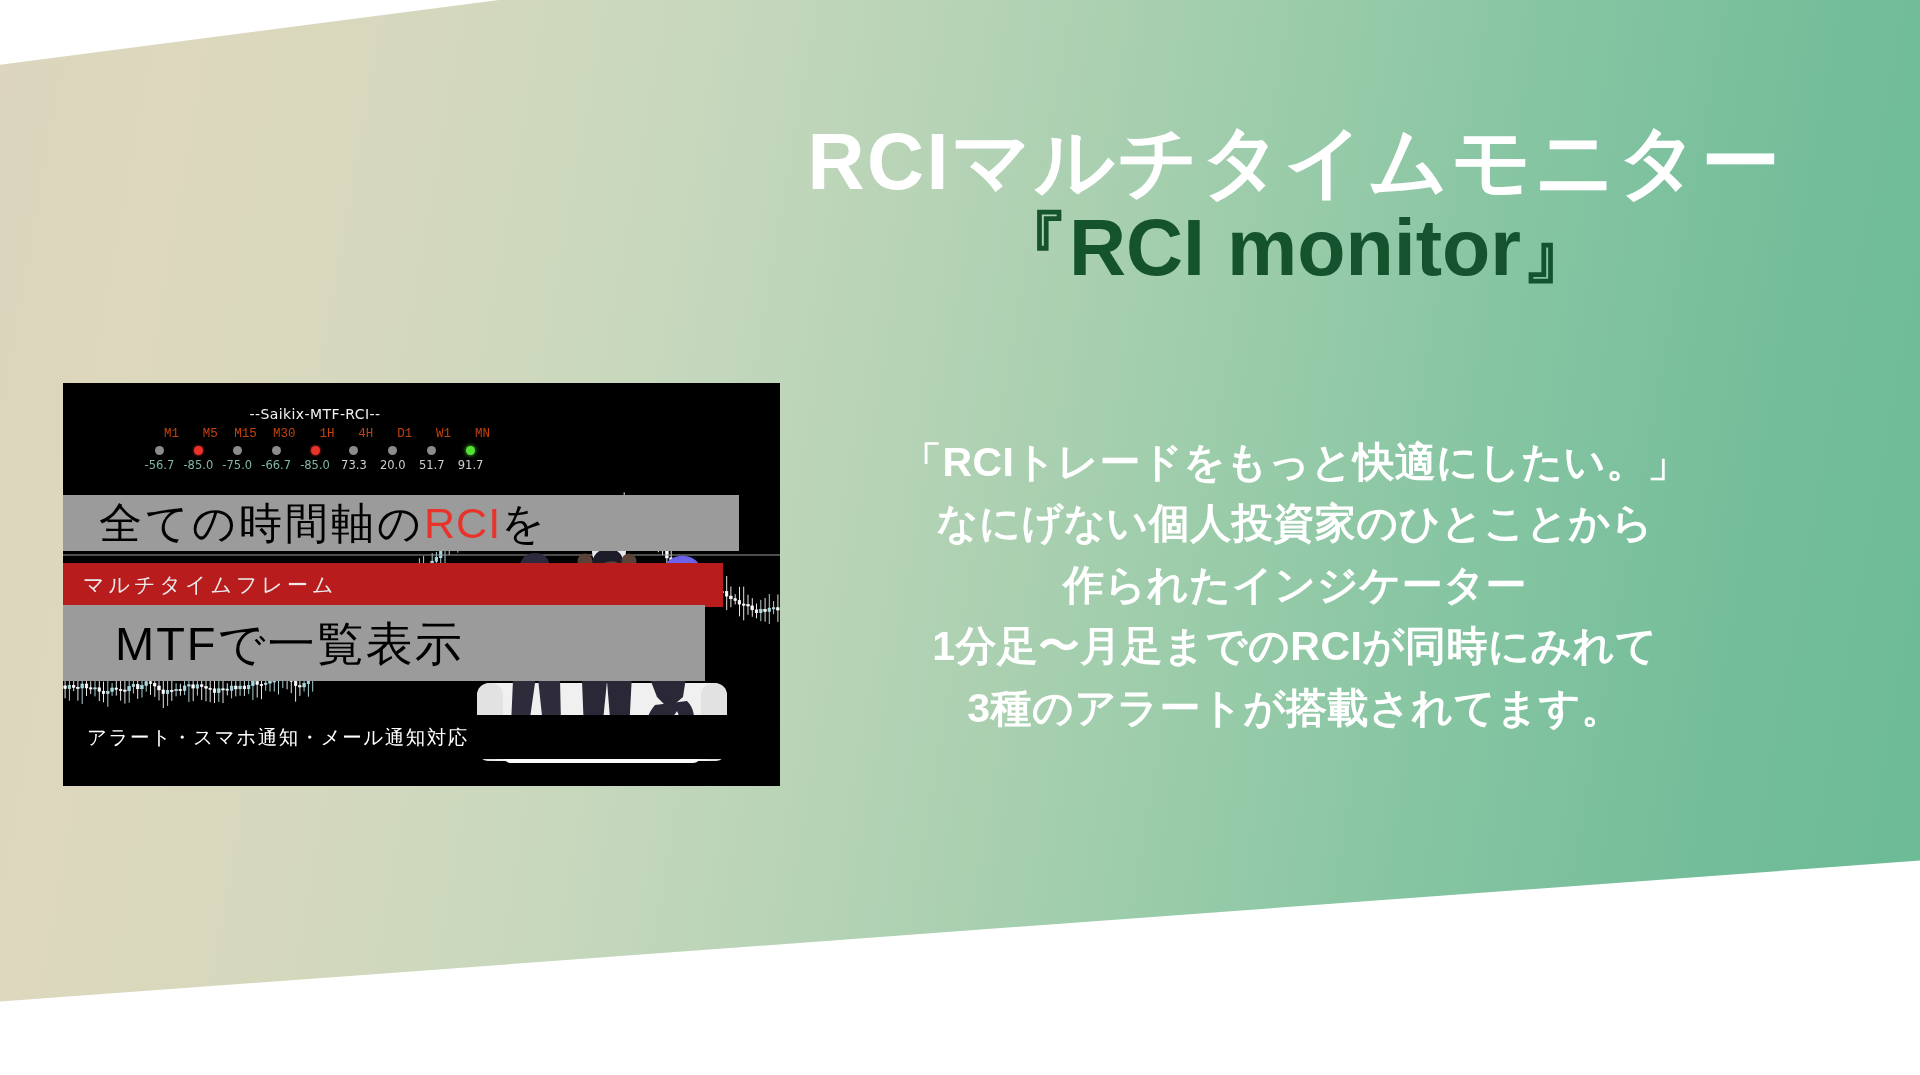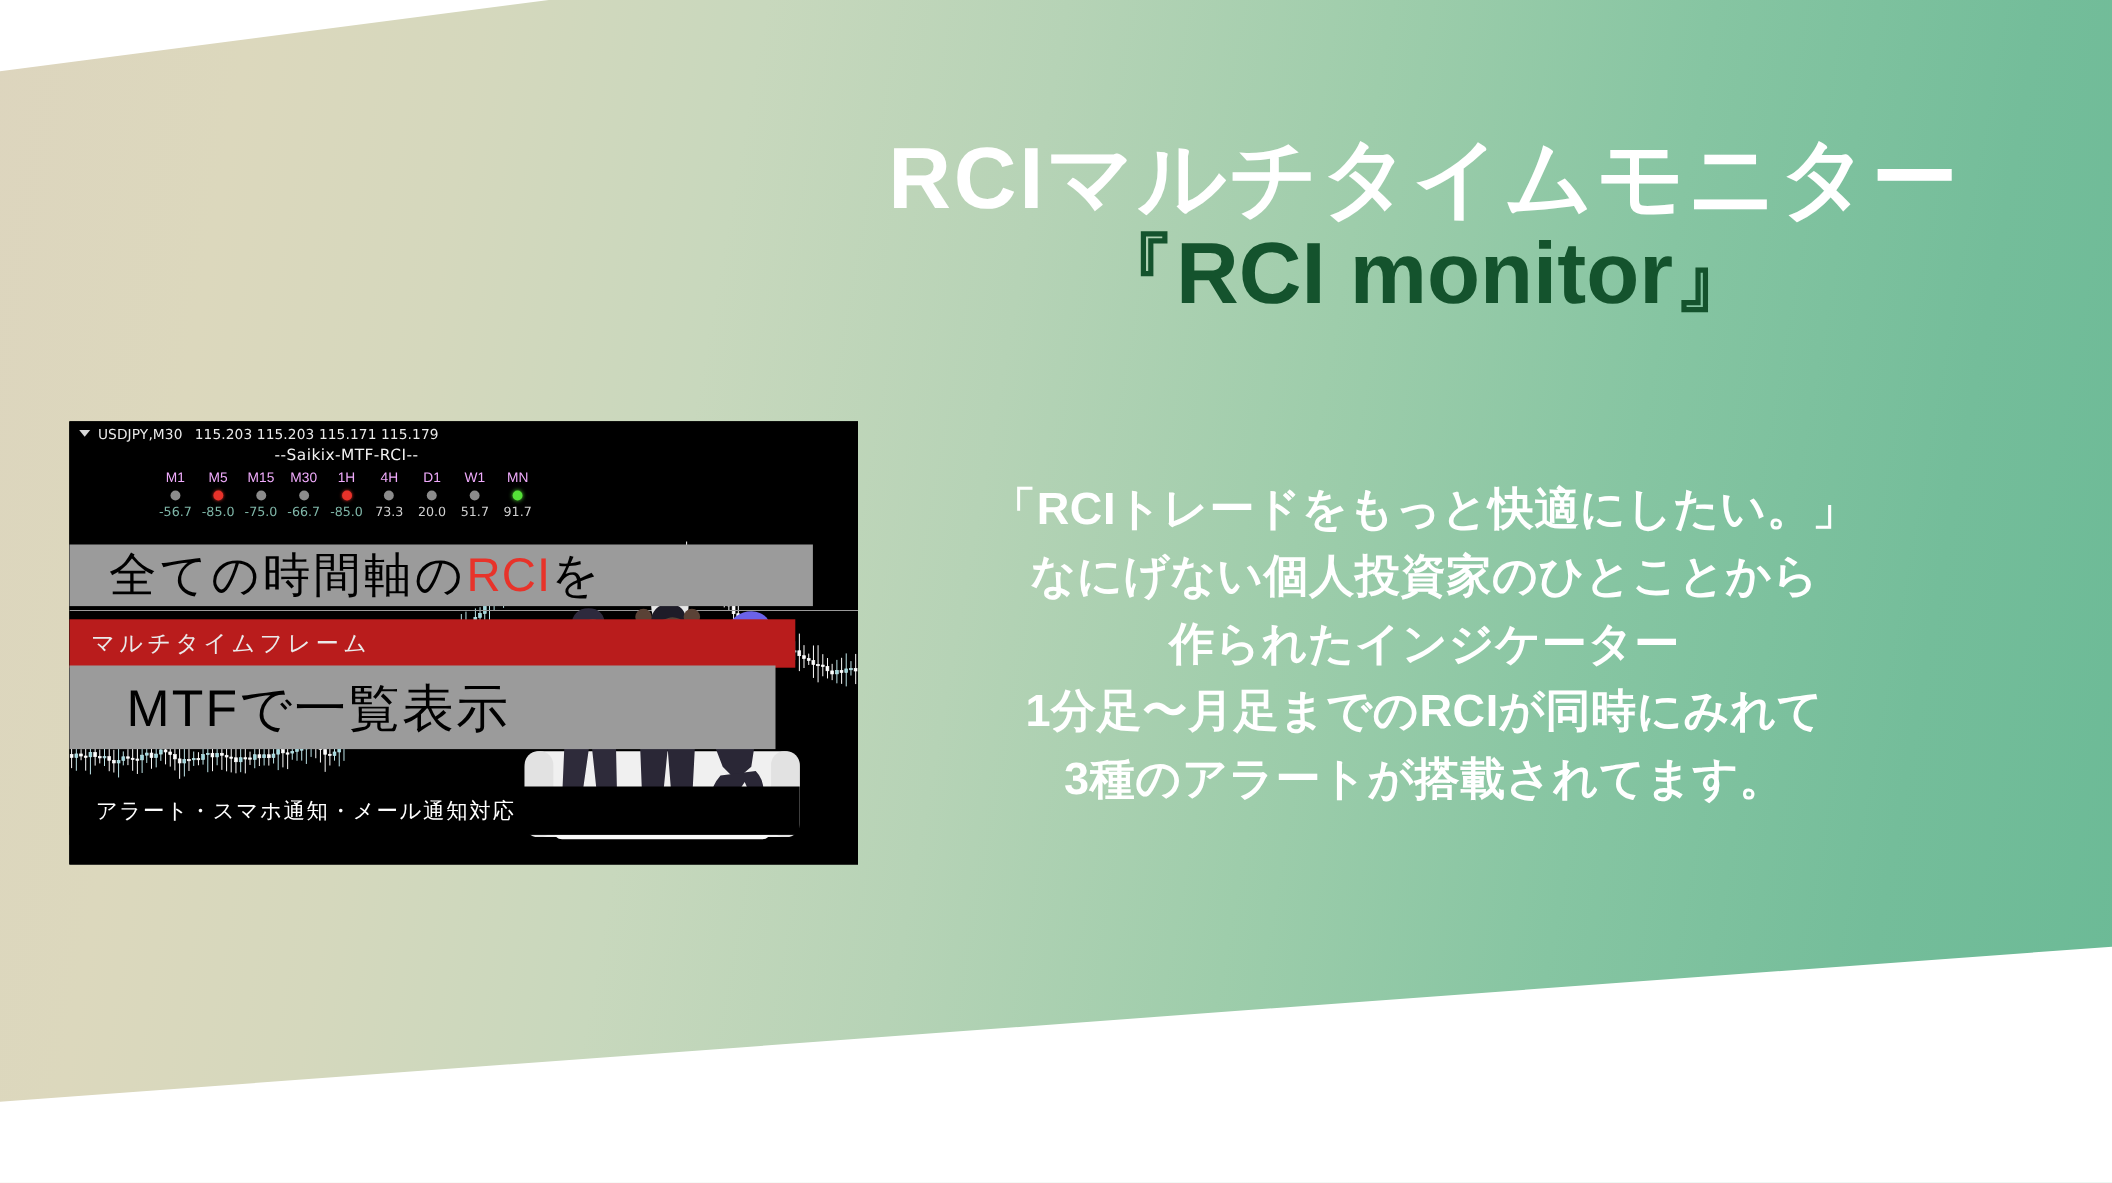--- a/index.html
+++ b/index.html
@@ -71,21 +71,21 @@
   .mt4-head .ohlc{margin-left:5px;}
 
   
   .mtf{position:absolute;left:40px;top:23px;width:350px;z-index:6;margin-left:37px;}
   .mtf-title{
     color:#f2f2f2;font-size:14px;text-align:center;letter-spacing:0.4px;
     font-family:"DejaVu Sans",sans-serif;margin-bottom:5px;white-space:nowrap;
   }
   .mtf-grid{display:flex;}
   .mtf-col{flex:1;text-align:center;}
-  .mtf-tf{color:#f0abfc;font-size:12.5px;font-family:Liberation Sans, sans-serif;line-height:1.15;}
+  .mtf-tf{color:#c2410c;font-size:12.5px;font-family:Liberation Mono, monospace;line-height:1.15;text-align:right;}
   .mtf-dot{width:9px;height:9px;border-radius:50%;margin:5px auto 4px;display:block;}
   .mtf-val{font-size:11.5px;font-family:"DejaVu Sans",sans-serif;line-height:1.1;white-space:nowrap;}
 
   
   .ovl{
     position:absolute;background:#9b9b9b;color:#000;z-index:5;
     display:flex;align-items:center;font-weight:400;
   }
   .ovl-a{left:0px;top:112px;width:640px;height:56px;padding-left:36px;}
   .ovl-a .txt{font-size:43px;letter-spacing:3px;white-space:nowrap;line-height:1;}
@@ -470,25 +470,20 @@
             <rect x="705.0" y="225.1" width="2.6" height="3.3" fill="#9fd8de" stroke="#bfe6ea" stroke-width="0.6"></rect>
             <line x1="710.6" x2="710.6" y1="218.0" y2="231.1" stroke="#bfe6ea" stroke-width="0.9"></line>
             <rect x="709.3" y="224.7" width="2.6" height="1.2" fill="#9fd8de" stroke="#bfe6ea" stroke-width="0.6"></rect>
             <line x1="714.9" x2="714.9" y1="211.5" y2="238.9" stroke="#ffffff" stroke-width="0.9"></line>
             <rect x="713.5" y="224.7" width="2.6" height="2.3" fill="#ffffff" stroke="#ffffff" stroke-width="0.6"></rect>
           </g>
         <line x1="0" y1="172" x2="717" y2="172" stroke="#9a9a9a" stroke-width="1"></line>
       </svg>
     </div>
 
-    <div class="mt4-head">
-      <span class="caret"></span>
-      <span>USDJPY,M30</span>
-      <span class="ohlc">115.203 115.203 115.171 115.179</span>
-    </div>
 
     <div class="mtf">
       <div class="mtf-title">--Saikix-MTF-RCI--</div>
       <div class="mtf-grid" id="mtf-grid">
           <div class="mtf-col">
             <div class="mtf-tf">M1</div>
             <span class="mtf-dot" style="background: rgb(140, 140, 140);"></span>
             <div class="mtf-val" style="color: rgb(127, 182, 168);">-56.7</div>
           </div>
           <div class="mtf-col">

